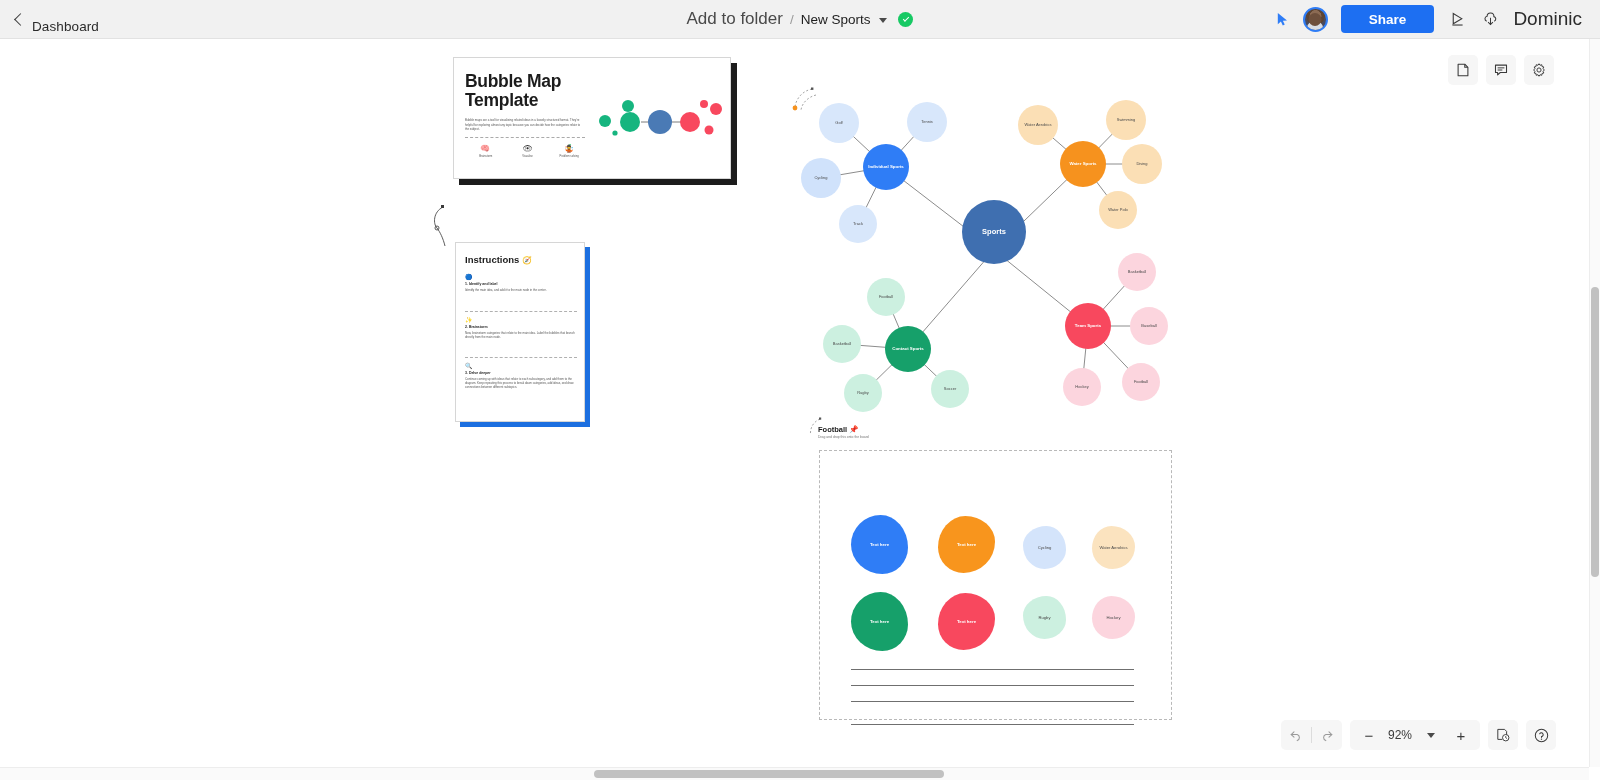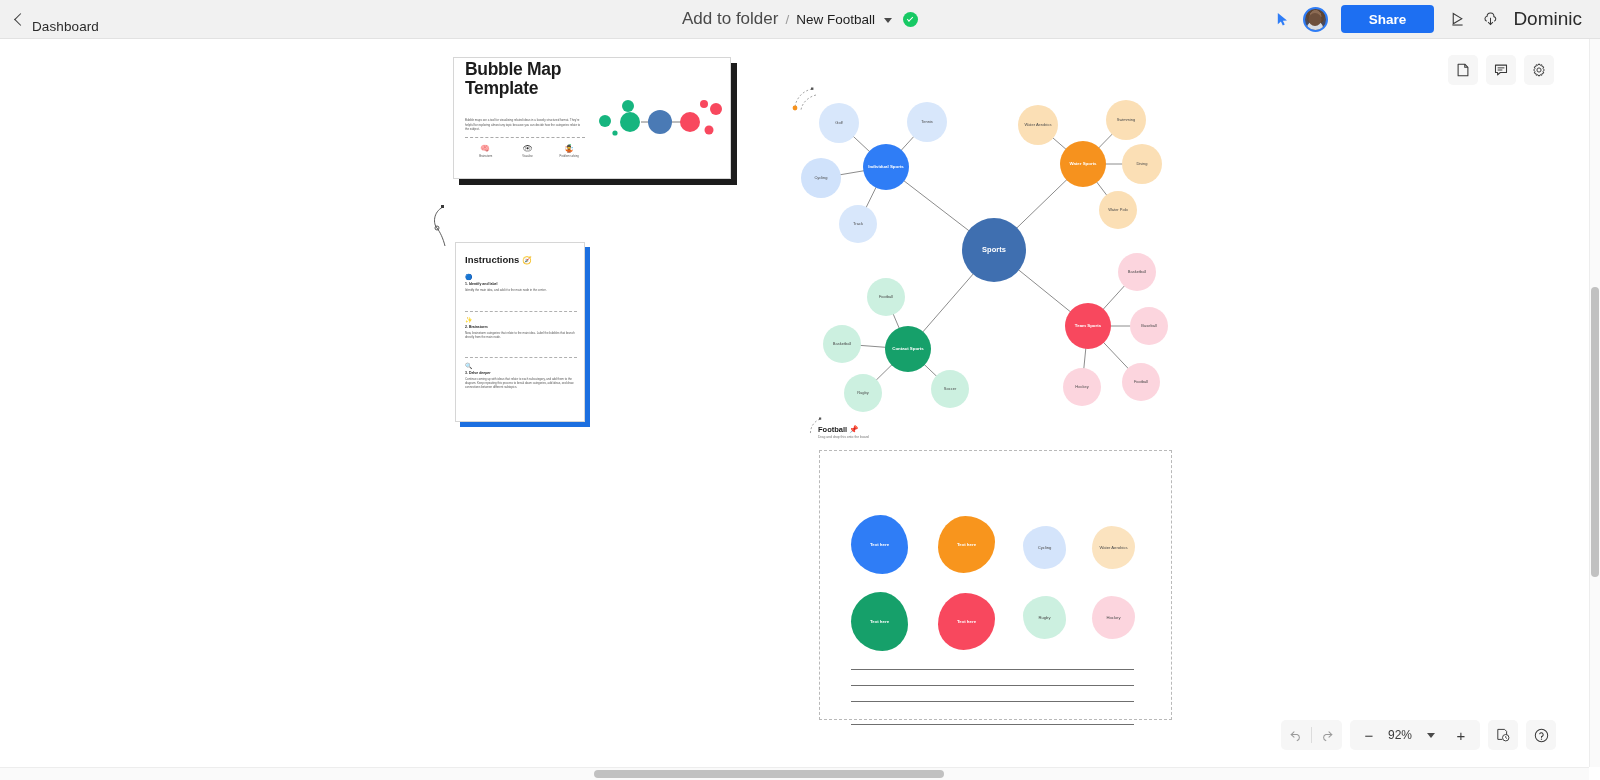--- a/index.html
+++ b/index.html
@@ -91,21 +91,21 @@
 
   
   .cover-card {
     position: absolute; left: 453px; top: 18px; width: 278px; height: 122px;
     background: #fff; border: 1px solid #d6d6d6;
   }
   .cover-shadow {
     position: absolute; left: 459px; top: 24px; width: 278px; height: 122px; background: #1c1c1c;
   }
   .cover-title {
-    position: absolute; left: 11px; top: 2px; width: 150px;
+    position: absolute; left: 11px; top: 14px; width: 150px;
     font-size: 17.5px; font-weight: 700; line-height: 1.08; color: #1c1c1c; letter-spacing: -.3px;
   }
   .cover-desc {
     position: absolute; left: 11px; top: 60px; width: 120px;
     font-size: 2.9px; line-height: 1.55; color: #555;
   }
   .cover-divider { position: absolute; left: 11px; top: 79px; width: 120px; border-top: 1px dashed #aaa; }
   .cover-icons { position: absolute; left: 11px; top: 86px; width: 125px; display: flex; }
   .cov-ico { width: 42px; text-align: center; }
   .cov-ico .glyph { font-size: 8px; line-height: 10px; }
@@ -176,21 +176,21 @@
 
 <div class="topbar">
   <div class="tb-left">
     <span class="chev-left"></span>
     <span class="dashboard-label">Dashboard</span>
   </div>
 
   <div class="tb-center">
     <span class="add-folder">Add to folder</span>
     <span class="slash">/</span>
-    <span class="diagram-name">New Football</span>
+    <span class="diagram-name">New Sports</span>
     <span class="caret-down"></span>
     <span class="saved-badge">
         <span class="tick"></span>
       </span>
   </div>
 
   <div class="tb-right">
     <span class="cursor-ico">
       <svg width="15" height="15" viewBox="0 0 16 16">
           <path d="M3 1 L3 13 L6.3 10.1 L8.3 14.4 L10.4 13.4 L8.4 9.3 L12.8 9.1 Z" fill="#2f7df6"></path>
@@ -392,21 +392,21 @@
       <line x1="908" y1="310" x2="886" y2="258" stroke="#6f6f6f" stroke-width="0.8"></line>
       <line x1="908" y1="310" x2="842" y2="305" stroke="#6f6f6f" stroke-width="0.8"></line>
       <line x1="908" y1="310" x2="863" y2="354" stroke="#6f6f6f" stroke-width="0.8"></line>
       <line x1="908" y1="310" x2="950" y2="350" stroke="#6f6f6f" stroke-width="0.8"></line>
       <line x1="1088" y1="287" x2="1137" y2="233" stroke="#6f6f6f" stroke-width="0.8"></line>
       <line x1="1088" y1="287" x2="1149" y2="287" stroke="#6f6f6f" stroke-width="0.8"></line>
       <line x1="1088" y1="287" x2="1141" y2="343" stroke="#6f6f6f" stroke-width="0.8"></line>
       <line x1="1088" y1="287" x2="1082" y2="348" stroke="#6f6f6f" stroke-width="0.8"></line>
     </svg>
   <div id="node-layer">
-      <div class="node" style="left: 962px; top: 179px; width: 64px; height: 64px; background: rgb(63, 111, 176); color: rgb(255, 255, 255); font-size: 7.5px; font-weight: 700; padding: 0px 4px;">Sports</div>
+      <div class="node" style="left: 962px; top: 161px; width: 64px; height: 64px; background: rgb(63, 111, 176); color: rgb(255, 255, 255); font-size: 7.5px; font-weight: 700; padding: 0px 4px;">Sports</div>
       <div class="node" style="left: 863px; top: 105px; width: 46px; height: 46px; background: rgb(47, 125, 246); color: rgb(255, 255, 255); font-size: 4.4px; font-weight: 700; padding: 0px 4px;">Individual Sports</div>
       <div class="node" style="left: 819px; top: 64px; width: 40px; height: 40px; background: rgb(216, 231, 251); color: rgb(74, 74, 74); font-size: 4px; font-weight: 400; padding: 0px 4px;">Golf</div>
       <div class="node" style="left: 907px; top: 63px; width: 40px; height: 40px; background: rgb(216, 231, 251); color: rgb(74, 74, 74); font-size: 4px; font-weight: 400; padding: 0px 4px;">Tennis</div>
       <div class="node" style="left: 801px; top: 119px; width: 40px; height: 40px; background: rgb(208, 226, 251); color: rgb(74, 74, 74); font-size: 4px; font-weight: 400; padding: 0px 4px;">Cycling</div>
       <div class="node" style="left: 839px; top: 166px; width: 38px; height: 38px; background: rgb(216, 231, 251); color: rgb(74, 74, 74); font-size: 4px; font-weight: 400; padding: 0px 4px;">Track</div>
       <div class="node" style="left: 1060px; top: 102px; width: 46px; height: 46px; background: rgb(246, 146, 30); color: rgb(255, 255, 255); font-size: 4.4px; font-weight: 700; padding: 0px 4px;">Water Sports</div>
       <div class="node" style="left: 1018px; top: 66px; width: 40px; height: 40px; background: rgb(251, 223, 181); color: rgb(74, 74, 74); font-size: 4px; font-weight: 400; padding: 0px 4px;">Water Aerobics</div>
       <div class="node" style="left: 1106px; top: 61px; width: 40px; height: 40px; background: rgb(251, 223, 181); color: rgb(74, 74, 74); font-size: 4px; font-weight: 400; padding: 0px 4px;">Swimming</div>
       <div class="node" style="left: 1122px; top: 105px; width: 40px; height: 40px; background: rgb(251, 223, 181); color: rgb(74, 74, 74); font-size: 4px; font-weight: 400; padding: 0px 4px;">Diving</div>
       <div class="node" style="left: 1099px; top: 152px; width: 38px; height: 38px; background: rgb(251, 223, 181); color: rgb(74, 74, 74); font-size: 4px; font-weight: 400; padding: 0px 4px;">Water Polo</div>

